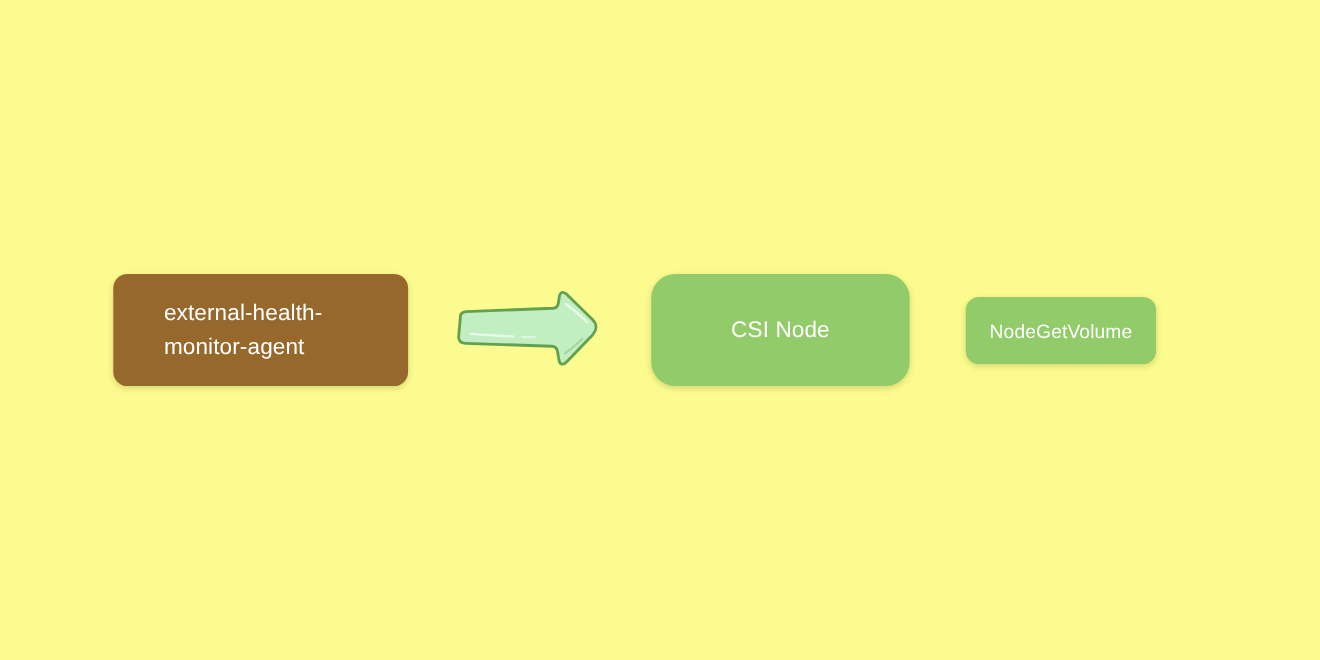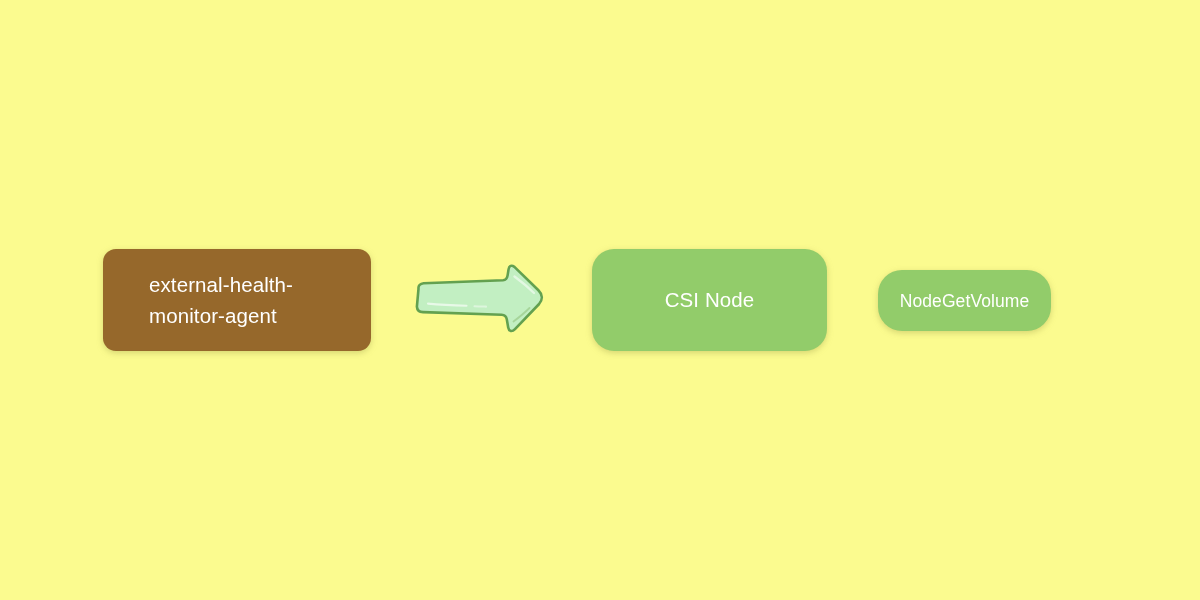--- a/index.html
+++ b/index.html
@@ -68,21 +68,21 @@
     letter-spacing: 0.1px;
   }
 
   
   #node-ngv {
     left: 878px;
     top: 270px;
     width: 173px;
     height: 61px;
     background: #92cc6a;
-    border-radius: 24px;
+    border-radius: 12px;
   }
   #node-ngv .label {
     text-align: center;
     font-size: 17.5px;
     line-height: 24px;
     letter-spacing: 0.1px;
   }
 
   
   #arrow-agent-csi {

